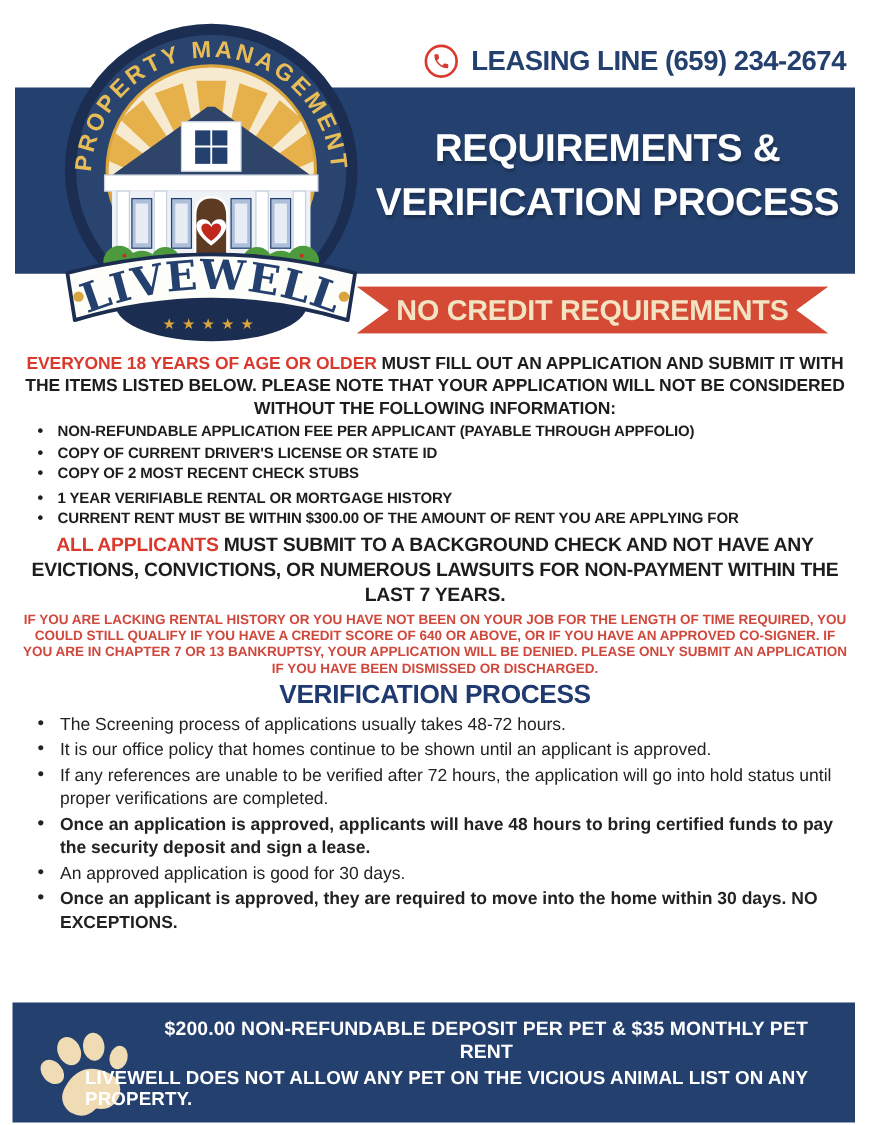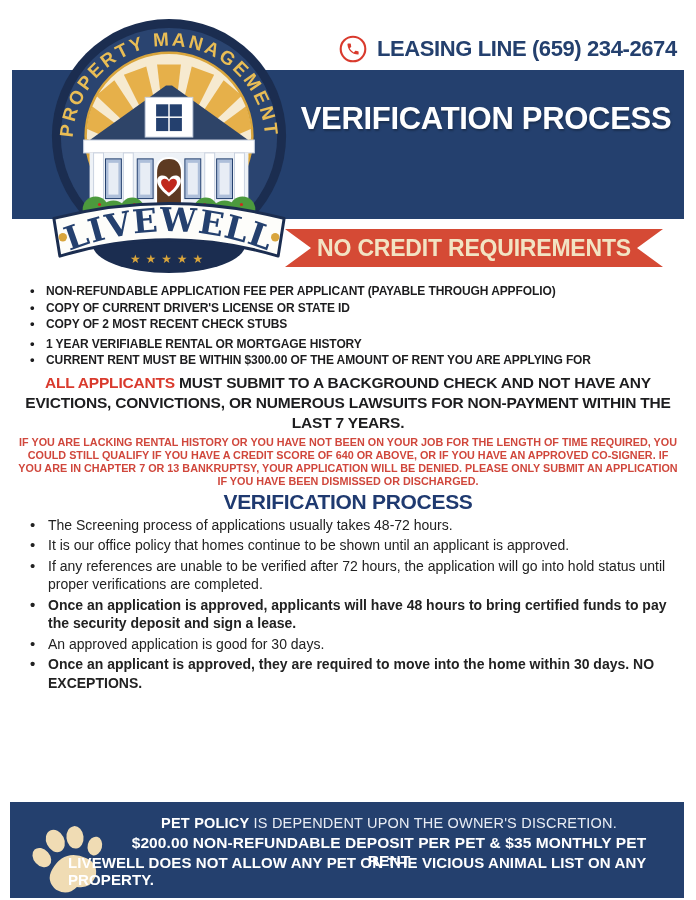--- a/index.html
+++ b/index.html
@@ -66,20 +66,21 @@
 
   <div class="leasing">
     <svg width="30" height="30" viewBox="0 0 30 30">
       <circle cx="15" cy="15" r="12.3" fill="#ffffff" stroke="#d93a2d" stroke-width="2.1"></circle>
       <path transform="translate(7.6,7.6) scale(0.62)" fill="#d93a2d" d="M6.62 10.79c1.44 2.83 3.76 5.14 6.59 6.59l2.2-2.2c.27-.27.67-.36 1.02-.24 1.12.37 2.33.57 3.57.57.55 0 1 .45 1 1V20c0 .55-.45 1-1 1-9.39 0-17-7.61-17-17 0-.55.45-1 1-1h3.5c.55 0 1 .45 1 1 0 1.25.2 2.45.57 3.57.11.35.03.74-.25 1.02l-2.2 2.2z"></path>
     </svg>
     <span class="num">LEASING LINE (659) 234-2674</span>
   </div>
 
   <div class="title">
+    <div>REQUIREMENTS &amp;</div>
     <div>VERIFICATION PROCESS</div>
   </div>
 
   <div class="ribbon">
     <span>NO CREDIT REQUIREMENTS</span>
   </div>
 
   <svg class="logo" viewBox="0 0 260 262">
     <defs>
       <clipPath id="innercirc">
@@ -177,20 +178,21 @@
       <path d="M 14,207 Q 130,177 246,207 L 240,245 Q 130,212 20,245 Z" fill="#fdfdfa" stroke="#1b2d50" stroke-width="3" stroke-linejoin="round"></path>
       <circle cx="23" cy="226" r="4.2" fill="#d9a53c"></circle>
       <circle cx="237" cy="226" r="4.2" fill="#d9a53c"></circle>
       <text font-family="DejaVu Serif, serif" font-size="33" font-weight="bold" fill="#24406e" letter-spacing="1">
         <textPath href="#bannerArc" startOffset="50%" text-anchor="middle">LIVEWELL</textPath>
       </text>
     </g>
   </svg>
 
   <div class="content">
+    <p class="para mb"><span class="seg-red">EVERYONE 18 YEARS OF AGE OR OLDER </span><span>MUST FILL OUT AN APPLICATION AND SUBMIT IT WITH THE ITEMS LISTED BELOW. PLEASE NOTE THAT YOUR APPLICATION WILL NOT BE CONSIDERED WITHOUT THE FOLLOWING INFORMATION:</span></p>
     <ul class="reqs">
         <li>NON-REFUNDABLE APPLICATION FEE PER APPLICANT (PAYABLE THROUGH APPFOLIO)</li>
         <li>COPY OF CURRENT DRIVER'S LICENSE OR STATE ID</li>
         <li>COPY OF 2 MOST RECENT CHECK STUBS</li>
       </ul>
     <ul class="reqs">
         <li>1 YEAR VERIFIABLE RENTAL OR MORTGAGE HISTORY</li>
         <li>CURRENT RENT MUST BE WITHIN $300.00 OF THE AMOUNT OF RENT YOU ARE APPLYING FOR</li>
       </ul>
     <p class="bg-para"><span class="seg-red">ALL APPLICANTS </span><span>MUST SUBMIT TO A BACKGROUND CHECK AND NOT HAVE ANY EVICTIONS, CONVICTIONS, OR NUMEROUS LAWSUITS FOR NON-PAYMENT WITHIN THE LAST 7 YEARS.</span></p>
@@ -210,19 +212,18 @@
     <svg class="paw" viewBox="0 0 100 100">
       <g fill="#f0dcb4" transform="rotate(-18 50 55)">
         <path d="M30 60 Q 50 42 70 60 Q 81 70 73 83 Q 63 94 50 87 Q 37 94 27 83 Q 19 70 30 60 Z"></path>
         <ellipse cx="23" cy="44" rx="9" ry="12" transform="rotate(-24 23 44)"></ellipse>
         <ellipse cx="43" cy="31" rx="10" ry="13" transform="rotate(-8 43 31)"></ellipse>
         <ellipse cx="65" cy="34" rx="9.5" ry="12.5" transform="rotate(12 65 34)"></ellipse>
         <ellipse cx="83" cy="50" rx="8" ry="10.5" transform="rotate(32 83 50)"></ellipse>
       </g>
     </svg>
     <div class="foot-upper">
-      <div class="foot-line1"><span class="seg-bold">PET POLICY</span><span>  IS DEPENDENT UPON THE OWNER'S DISCRETION.</span></div>
       <div class="foot-line2">$200.00 NON-REFUNDABLE DEPOSIT PER PET &amp; $35 MONTHLY PET RENT</div>
     </div>
     <div class="foot-line3">LIVEWELL DOES NOT ALLOW ANY PET ON THE VICIOUS ANIMAL LIST ON ANY PROPERTY.</div>
   </div>
 
 </div>
 
 </body></html>

